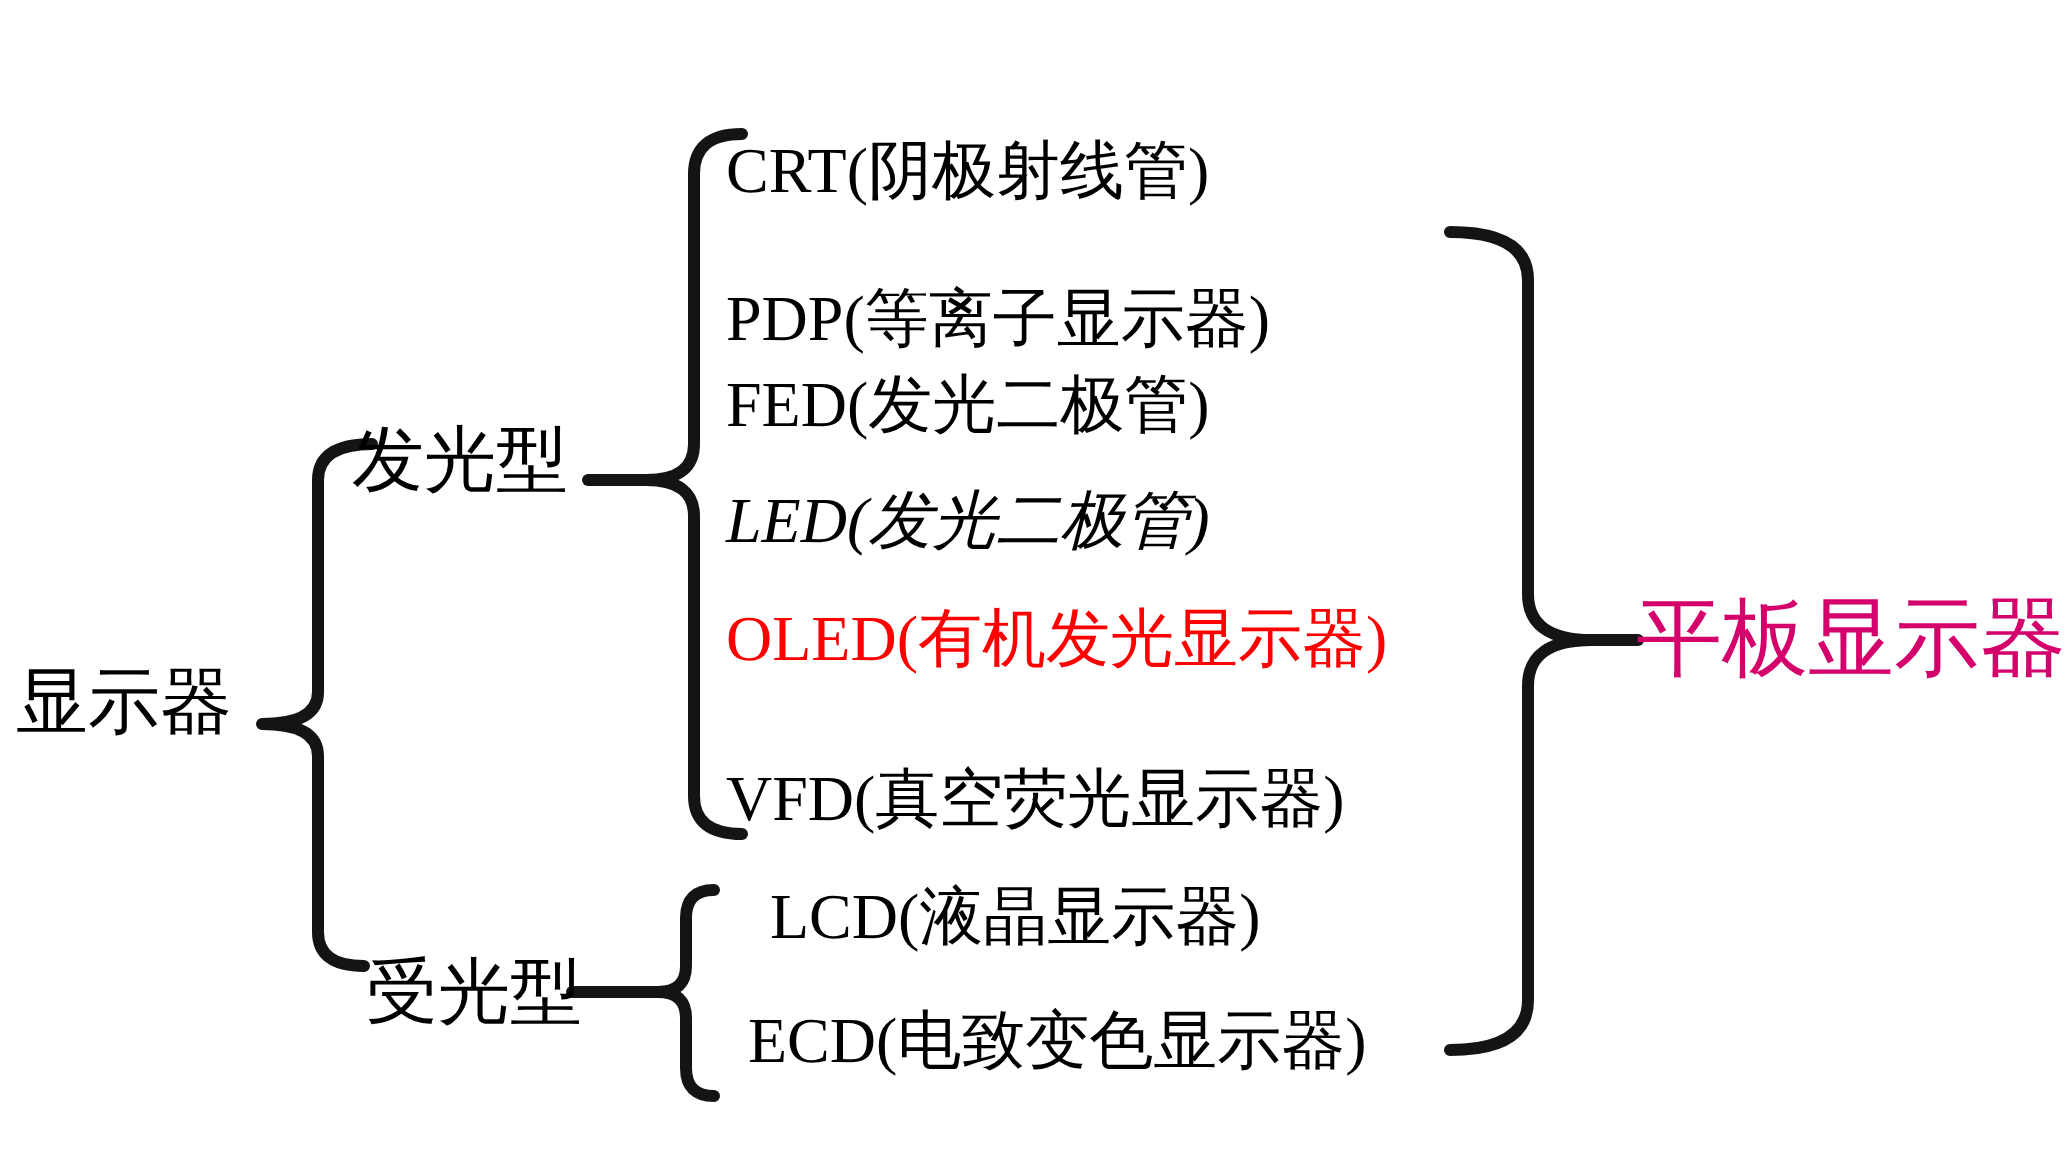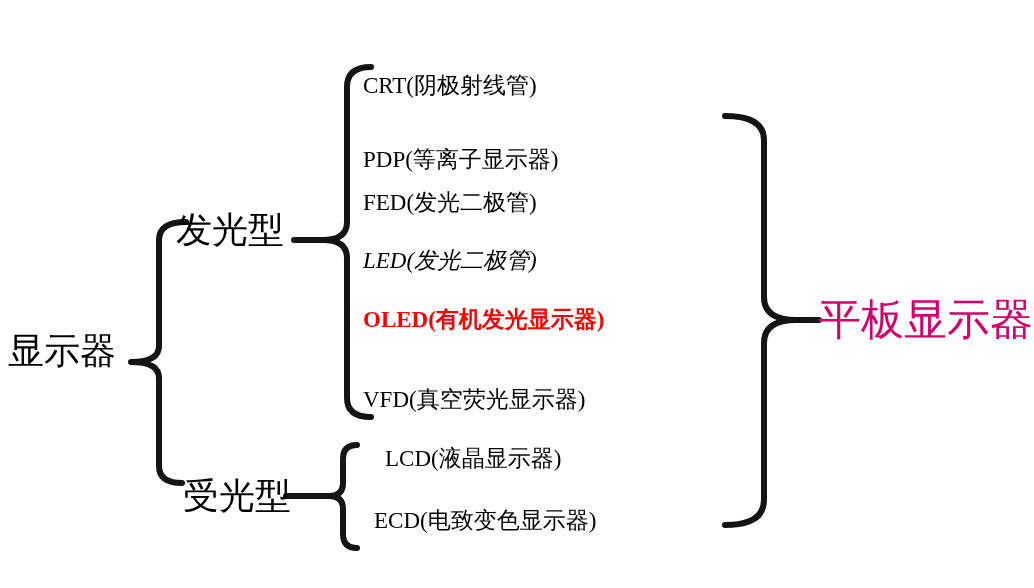--- a/index.html
+++ b/index.html
@@ -25,22 +25,22 @@
     stroke-linecap:round;
     stroke-linejoin:round;
   }
   .label{
     position:absolute;
     white-space:nowrap;
     transform:translateY(-50%);
     line-height:1.05;
   }
   .big{font-size:36px;}
-  .item{font-size:23px;}
-  .item.hl{color:var(--hl);font-weight:bold;}
+  .item{font-size:32px;}
+  .item.hl{color:var(--hl);font-weight:normal;}
   .group-label{font-size:43px;color:var(--grp);}
 </style>
 </head>
 <body>
 
 <div class="stage">
 
   <svg width="1034" height="588" viewBox="0 0 1034 588">
 
     <path class="brace" d="M 186,222 Q 159,222 159,240 L 159,346 Q 159,362 131,362 Q 159,362 159,378 L 159,466 Q 159,483 182,483"></path>

